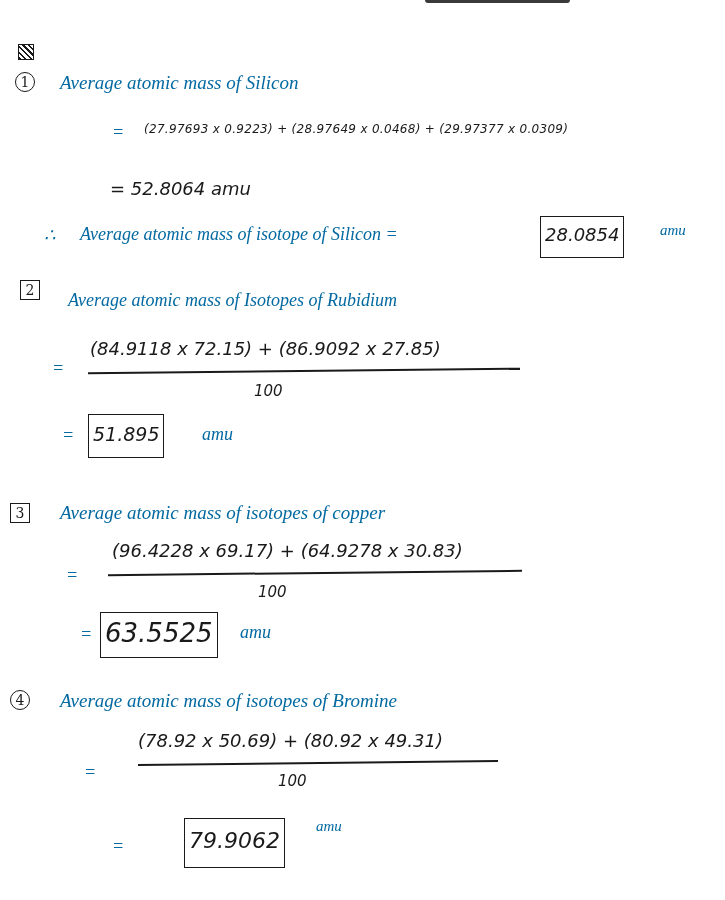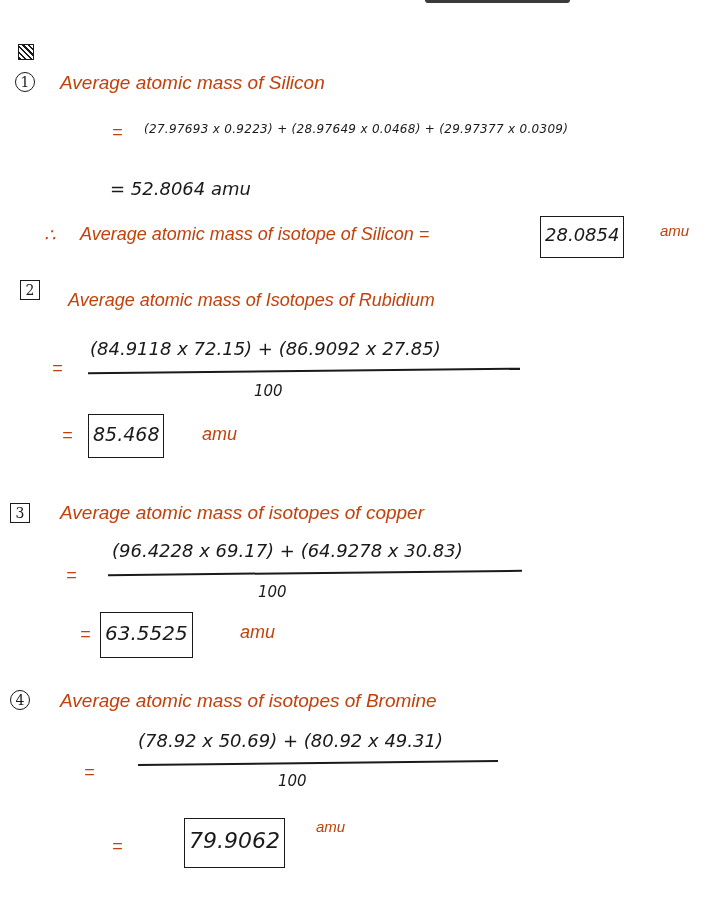--- a/index.html
+++ b/index.html
@@ -2,21 +2,21 @@
 <html><head>
 <meta charset="utf-8">
 <style>
   html, body { margin: 0; padding: 0; }
   body {
     width: 725px; height: 900px; background: #ffffff; position: relative; overflow: hidden;
     font-family: "DejaVu Serif", serif; color: #1a1a1a;
   }
   .top-edge { position: absolute; left: 425px; top: 0; width: 145px; height: 3px; background: #3a3a3a; border-radius: 0 0 6px 6px; }
   .abs { position: absolute; white-space: nowrap; }
-  .hw { font-family: Liberation Sans, sans-serif; font-style: italic; color: #c2410c; text-align: right; }
+  .hw { font-family: Liberation Serif, serif; font-style: italic; color: #0369a1; text-align: right; }
   .num { font-family: "DejaVu Sans", sans-serif; font-style: italic; }
   .q-marker { font-size: 14px; text-align: center; line-height: 18px; }
   .circle { width: 18px; height: 18px; border: 1.5px solid #1a1a1a; border-radius: 50%; }
   .square { width: 18px; height: 18px; border: 1.5px solid #1a1a1a; }
   .hatch { width: 14px; height: 14px; border: 1.5px solid #1a1a1a;
     background: repeating-linear-gradient(45deg, #1a1a1a 0 1.5px, transparent 1.5px 4px); }
   .frac-line { position: absolute; height: 1.5px; background: #1a1a1a; transform: rotate(-0.6deg); }
   .box { border: 1.5px solid #1a1a1a; padding: 2px 4px; }
   .title { font-size: 19px; }
   .eq { font-size: 18px; }
@@ -42,33 +42,33 @@
 </div>
 
 <div>
   <div class="abs q-marker square" style="left:20px; top:280px;">2</div>
   <div class="abs hw title" style="left:68px; top:290px; font-size:18px;">Average atomic mass of Isotopes of Rubidium</div>
   <div class="abs num eq" style="left:90px; top:338px;">(84.9118 x 72.15) + (86.9092 x 27.85)</div>
   <div class="frac-line" style="left:88px; top:370px; width:432px;"></div>
   <div class="abs hw eq" style="left:52px; top:358px;">=</div>
   <div class="abs num denom" style="left:254px; top:382px;">100</div>
   <div class="abs hw eq" style="left:62px; top:425px;">=</div>
-  <div class="abs num eq box" style="left:88px; top:414px; height:38px; line-height:34px; font-size:19px;">85.468</div>
+  <div class="abs num eq box" style="left:88px; top:414px; height:38px; line-height:34px; font-size:19px;">51.895</div>
   <div class="abs hw eq" style="left:202px; top:424px;">amu</div>
 </div>
 
 <div>
   <div class="abs q-marker square" style="left:10px; top:503px;">3</div>
   <div class="abs hw title" style="left:60px; top:502px;">Average atomic mass of isotopes of copper</div>
   <div class="abs num eq" style="left:112px; top:540px;">(96.4228 x 69.17) + (64.9278 x 30.83)</div>
   <div class="frac-line" style="left:108px; top:572px; width:414px;"></div>
   <div class="abs hw eq" style="left:66px; top:565px;">=</div>
   <div class="abs num denom" style="left:258px; top:583px;">100</div>
   <div class="abs hw eq" style="left:80px; top:624px;">=</div>
-  <div class="abs num eq box" style="left:100px; top:612px; height:40px; line-height:36px; font-size:20px;">63.5525</div>
+  <div class="abs num eq box" style="left:100px; top:612px; height:40px; line-height:36px; font-size:26px;">63.5525</div>
   <div class="abs hw eq" style="left:240px; top:622px;">amu</div>
 </div>
 
 <div>
   <div class="abs q-marker circle" style="left:10px; top:690px;">4</div>
   <div class="abs hw title" style="left:60px; top:690px;">Average atomic mass of isotopes of Bromine</div>
   <div class="abs num eq" style="left:138px; top:730px;">(78.92 x 50.69) + (80.92 x 49.31)</div>
   <div class="frac-line" style="left:138px; top:762px; width:360px;"></div>
   <div class="abs hw eq" style="left:84px; top:762px;">=</div>
   <div class="abs num denom" style="left:278px; top:772px;">100</div>

